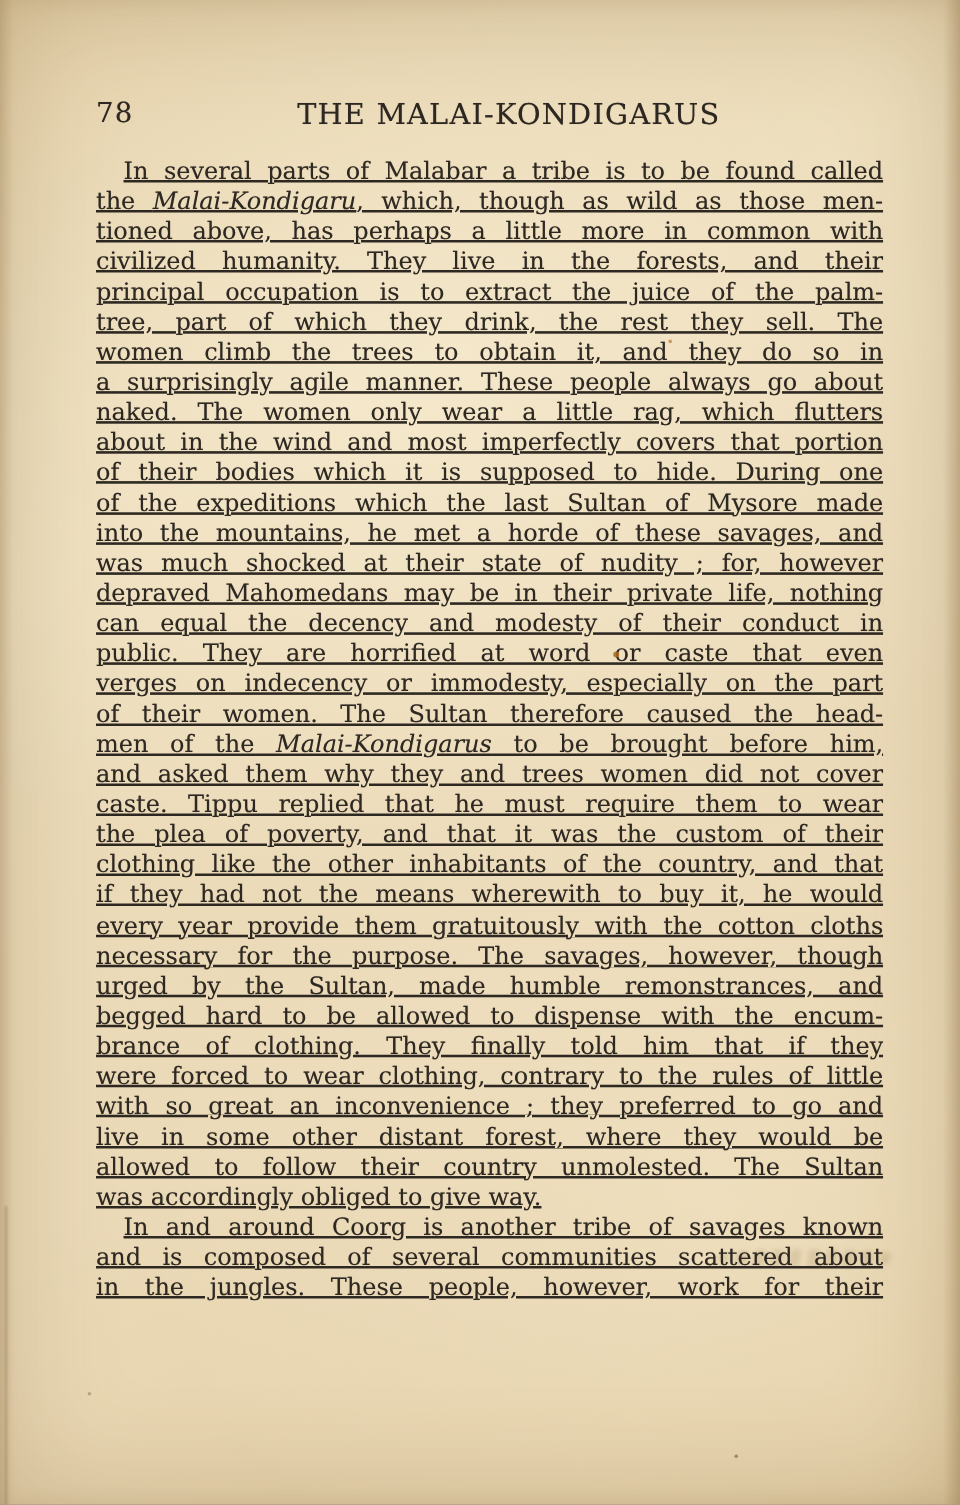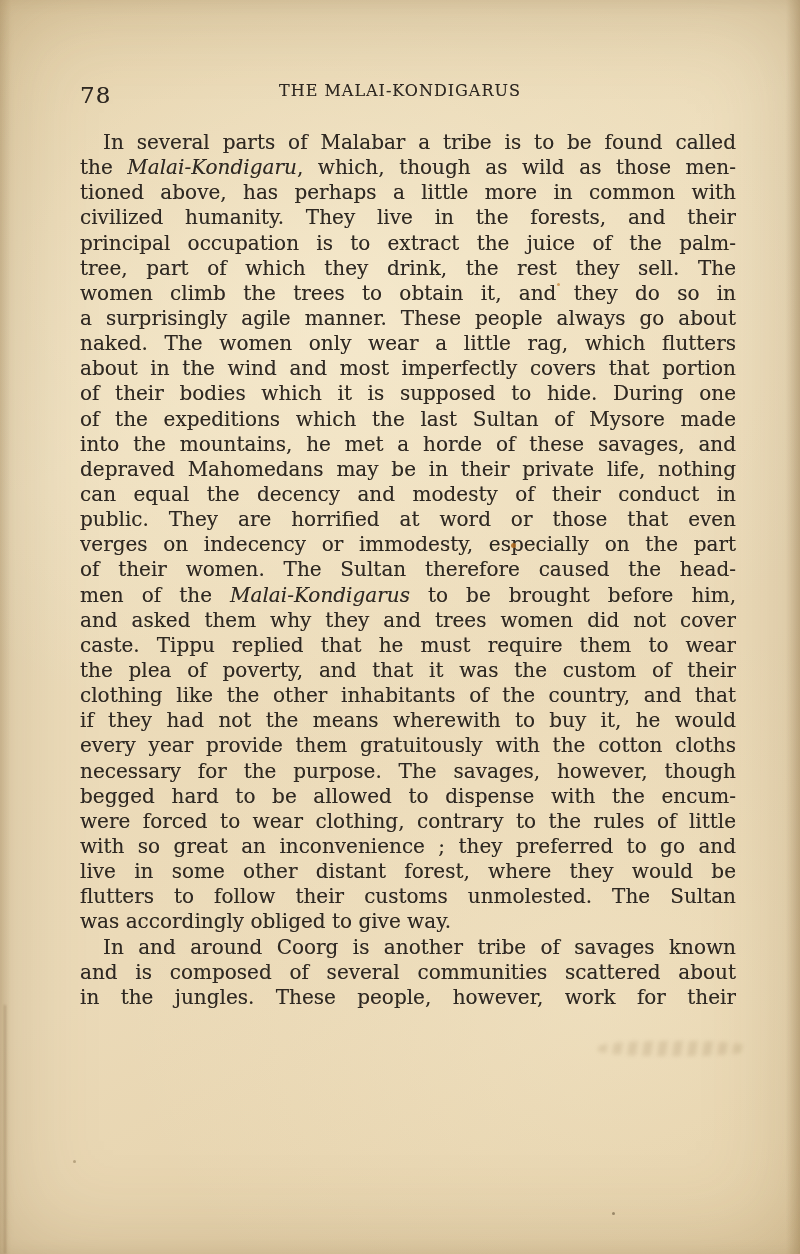--- a/index.html
+++ b/index.html
@@ -31,32 +31,32 @@
     position:absolute; left:4px; top:1005px; width:2px; height:249px;
     background:rgba(110,82,45,0.28); filter:blur(1px);
   }
   .pagenum {
     position:absolute; left:68px; top:82px;
     font-size:23px; letter-spacing:1px;
     text-shadow:0 0 0.6px rgba(46,40,34,0.45);
     margin-left:12px;
   }
   .title {
-    position:absolute; left:72px; top:81px; width:656px; margin:0;
-    text-align:center; font-size:16px; font-weight:normal; letter-spacing:1px;
+    position:absolute; left:96px; top:81px; width:656px; margin:0;
+    text-align:center; font-size:24px; font-weight:normal; letter-spacing:1px;
     text-shadow:0 0 0.6px rgba(46,40,34,0.45);
   }
   .body-text {
     position:absolute; left:80px; top:130px; width:656px;
     font-size:20px; line-height:25.15px;
     text-shadow:0 0 0.6px rgba(46,40,34,0.42);
   }
   .line {
     height:25.15px; overflow:hidden;
-    text-align:justify; text-align-last:justify; text-justify:inter-word;
+    text-align:justify; text-align-last:justify; text-justify:inter-word;text-decoration:underline;
   }
   .line.no-just { text-align-last:left; }
   .line.indent { text-indent:23px; }
   .mark { position:absolute; border-radius:50%; filter:blur(0.4px); }
   .ghost {
     position:absolute; left:598px; top:1041px; width:150px; height:15px;
     background:repeating-linear-gradient(90deg, rgba(130,103,62,0.30) 0 9px, rgba(130,103,62,0) 9px 15px);
     filter:blur(2px); opacity:0.55; transform:skewX(-8deg); border-radius:40%;
   }
 </style>
@@ -80,38 +80,41 @@
       <div class="line"><span>civilized humanity.  They live in the forests, and their</span></div>
       <div class="line"><span>principal occupation is to extract the juice of the palm-</span></div>
       <div class="line"><span>tree, part of which they drink, the rest they sell.  The</span></div>
       <div class="line"><span>women climb the trees to obtain it, and they do so in</span></div>
       <div class="line"><span>a surprisingly agile manner.  These people always go about</span></div>
       <div class="line"><span>naked.  The women only wear a little rag, which flutters</span></div>
       <div class="line"><span>about in the wind and most imperfectly covers that portion</span></div>
       <div class="line"><span>of their bodies which it is supposed to hide.  During one</span></div>
       <div class="line"><span>of the expeditions which the last Sultan of Mysore made</span></div>
       <div class="line"><span>into the mountains, he met a horde of these savages, and</span></div>
+      <div class="line"><span>was much shocked at their state of nudity ; for, however</span></div>
       <div class="line"><span>depraved Mahomedans may be in their private life, nothing</span></div>
       <div class="line"><span>can equal the decency and modesty of their conduct in</span></div>
-      <div class="line"><span>public.  They are horrified at word or those that even</span></div>
+      <div class="line"><span>public.  They are horrified at word or caste that even</span></div>
       <div class="line"><span>verges on indecency or immodesty, especially on the part</span></div>
       <div class="line"><span>of their women.  The Sultan therefore caused the head-</span></div>
       <div class="line"><span>men of the </span><i>Malai-Kondigarus</i><span> to be brought before him,</span></div>
       <div class="line"><span>and asked them why they and trees women did not cover</span></div>
       <div class="line"><span>caste.  Tippu replied that he must require them to wear</span></div>
       <div class="line"><span>the plea of poverty, and that it was the custom of their</span></div>
       <div class="line"><span>clothing like the other inhabitants of the country, and that</span></div>
       <div class="line"><span>if they had not the means wherewith to buy it, he would</span></div>
       <div class="line"><span>every year provide them gratuitously with the cotton cloths</span></div>
       <div class="line"><span>necessary for the purpose.  The savages, however, though</span></div>
+      <div class="line"><span>urged by the Sultan, made humble remonstrances, and</span></div>
       <div class="line"><span>begged hard to be allowed to dispense with the encum-</span></div>
+      <div class="line"><span>brance of clothing.  They finally told him that if they</span></div>
       <div class="line"><span>were forced to wear clothing, contrary to the rules of little</span></div>
       <div class="line"><span>with so great an inconvenience ; they preferred to go and</span></div>
       <div class="line"><span>live in some other distant forest, where they would be</span></div>
-      <div class="line"><span>flutters to follow their customs unmolested.  The Sultan</span></div>
+      <div class="line"><span>allowed to follow their country unmolested.  The Sultan</span></div>
       <div class="line no-just"><span>was accordingly obliged to give way.</span></div>
       <div class="line indent"><span>In and around Coorg is another tribe of savages known</span></div>
       <div class="line"><span>and is composed of several communities scattered about</span></div>
       <div class="line"><span>in the jungles.  These people, however, work for their</span></div>
     </main>
 <div class="mark" style="left: 511px; top: 543px; width: 5px; height: 5px; background: rgb(176, 106, 30); opacity: 0.85;"></div>
     <div class="mark" style="left: 557px; top: 283px; width: 3px; height: 3px; background: rgb(192, 122, 40); opacity: 0.7;"></div>
     <div class="mark" style="left: 612px; top: 1212px; width: 3px; height: 3px; background: rgb(107, 90, 66); opacity: 0.6;"></div>
     <div class="mark" style="left: 73px; top: 1160px; width: 3px; height: 3px; background: rgb(138, 116, 82); opacity: 0.5;"></div>
   </div>

